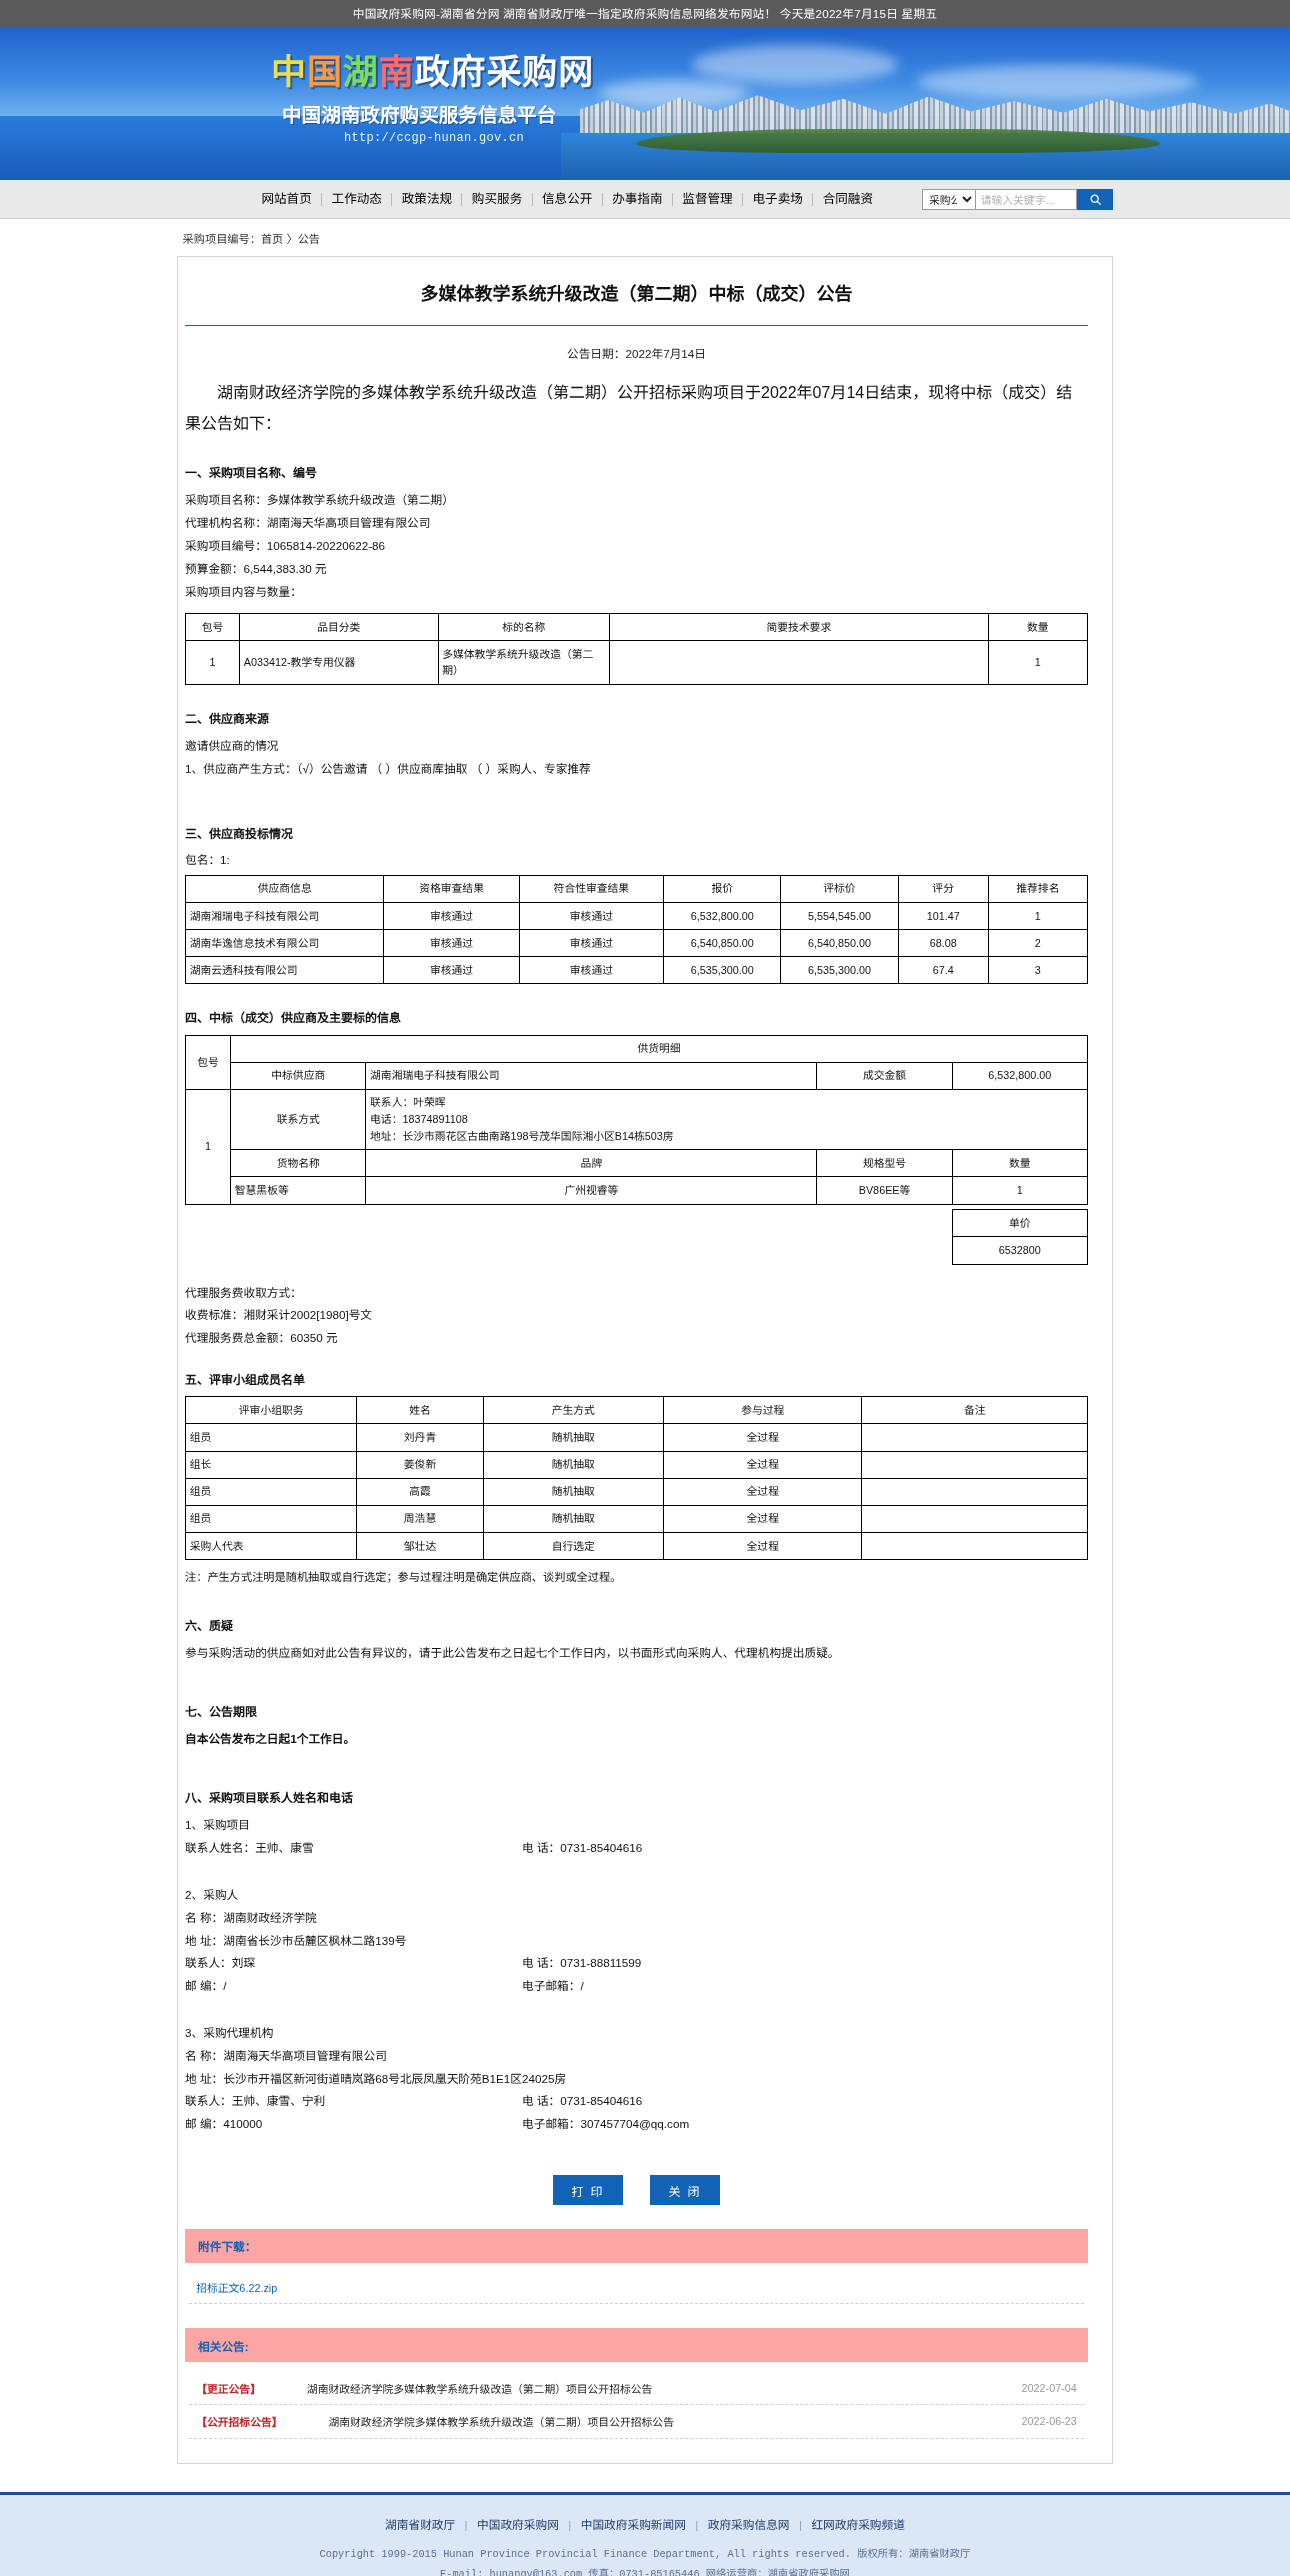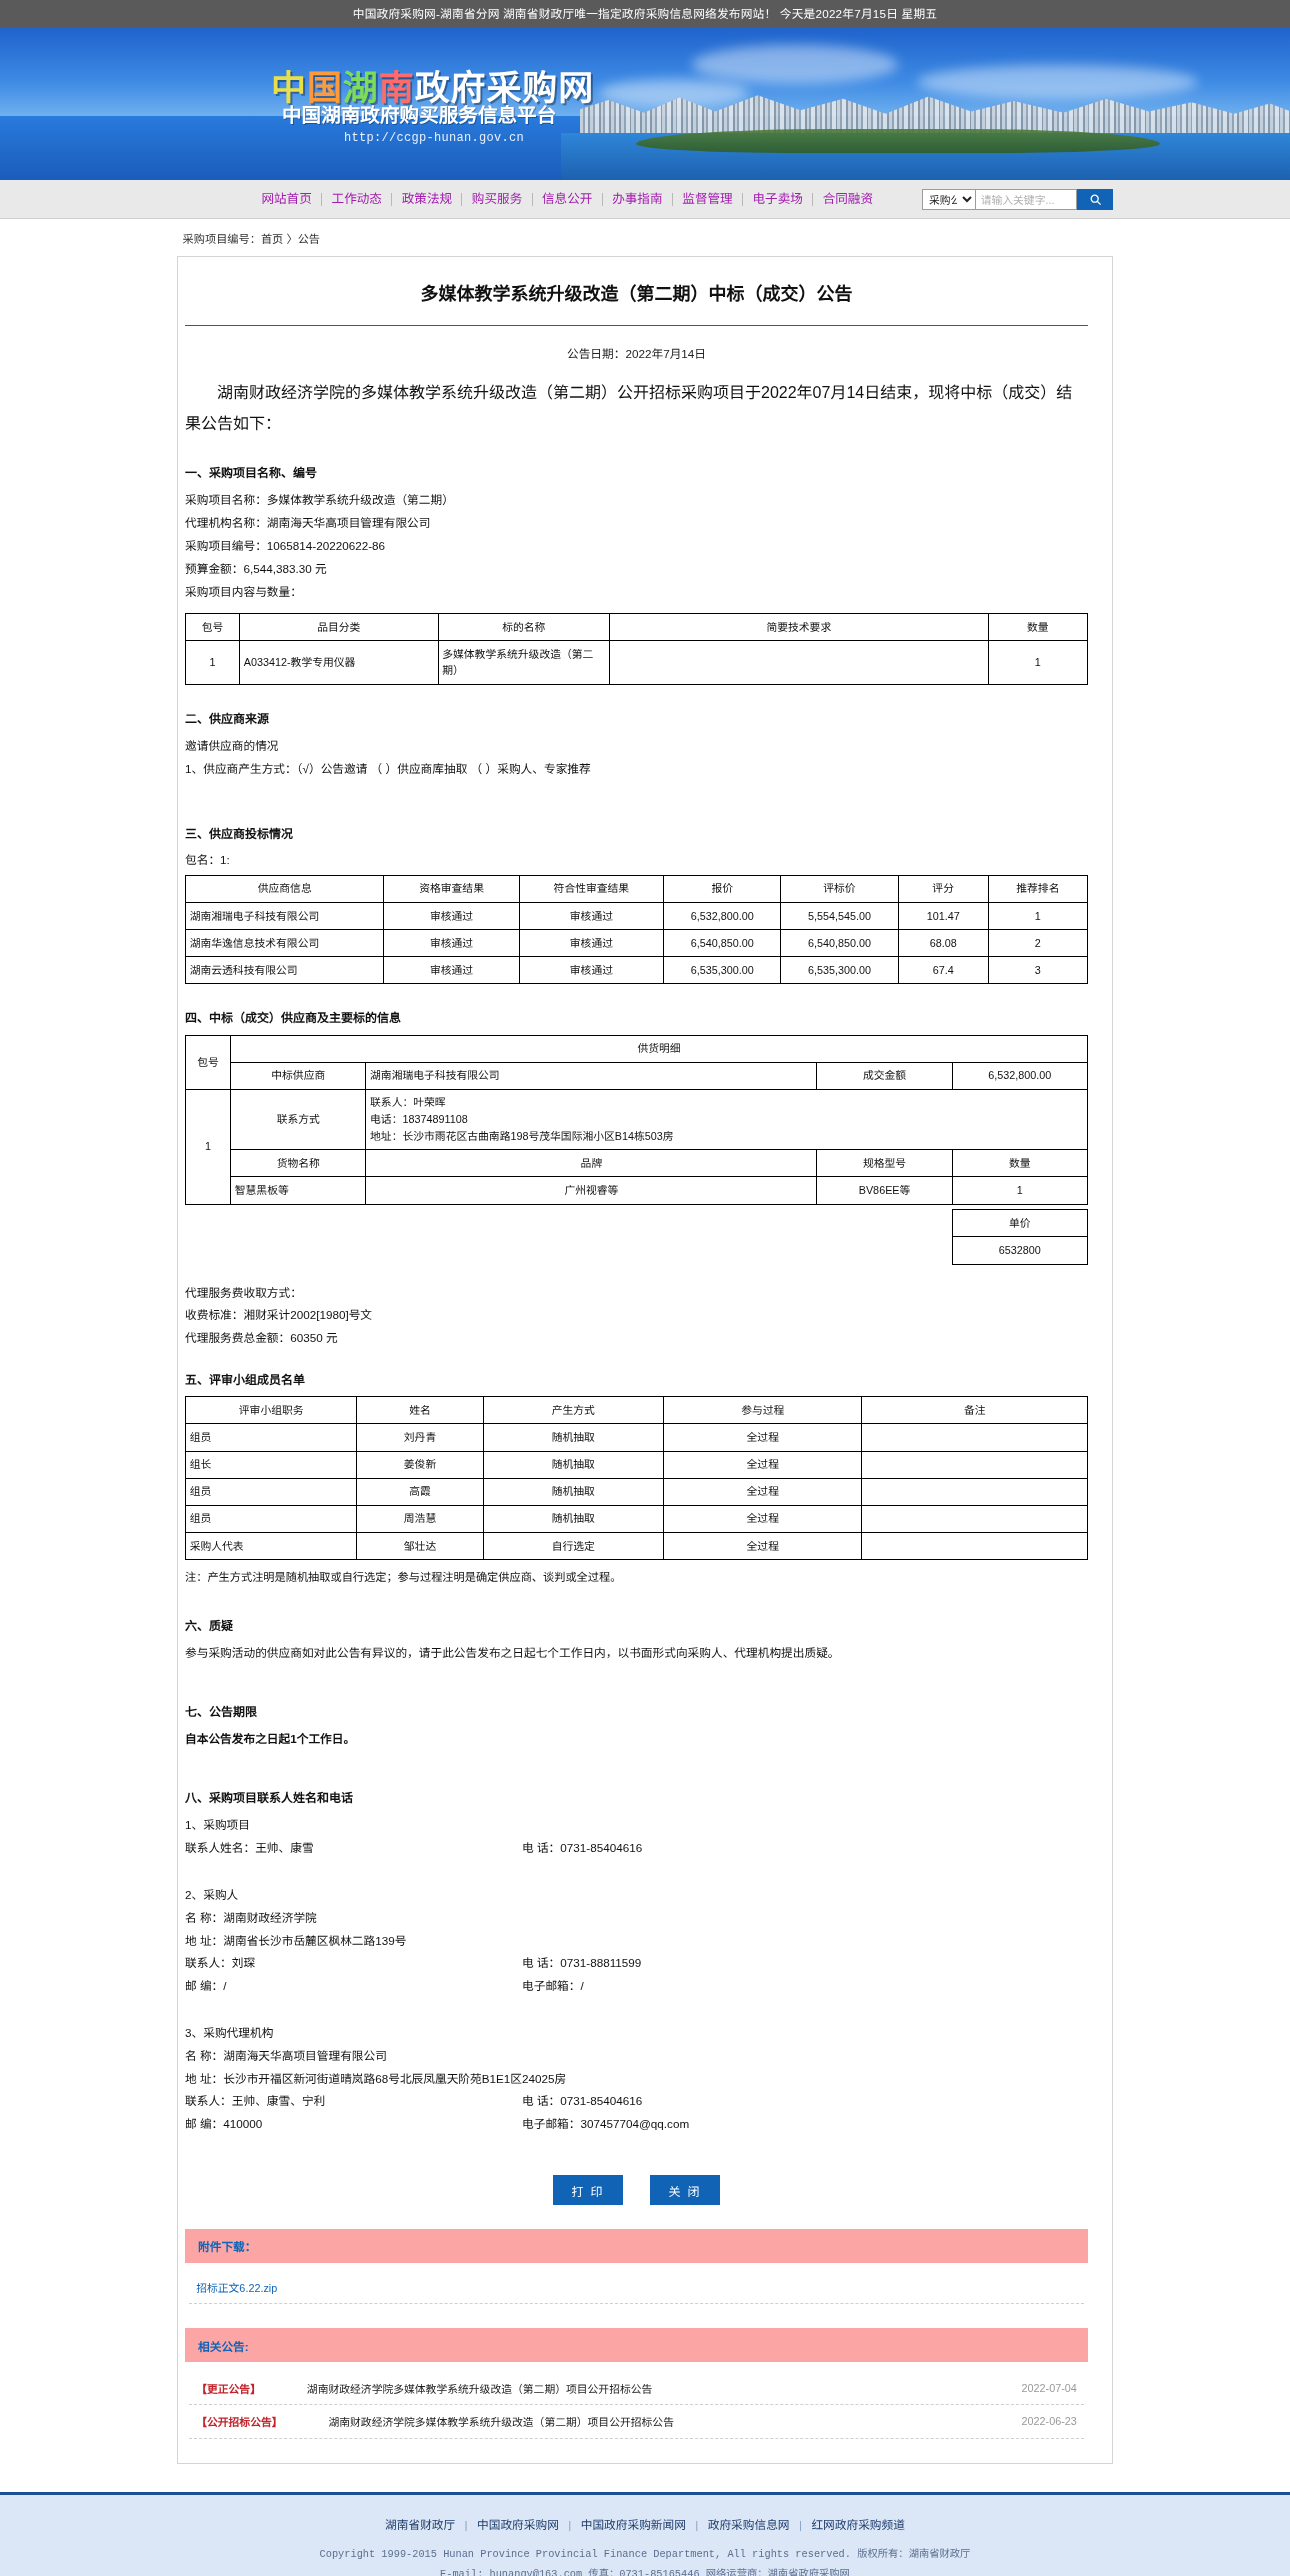--- a/index.html
+++ b/index.html
@@ -59,21 +59,21 @@
     border-radius: 60% 60% 50% 50% / 100% 100% 60% 60%;
     opacity:.9;
   }
   .banner-inner {
     position: relative;
     width: 936px;
     margin: 0 auto;
     height: 100%;
   }
   .logo-main {
-    position: absolute; left: 94px; top: 31px;
+    position: absolute; left: 94px; top: 15px;
     font-size: 35px; font-weight: bold; color: #ffffff;
     text-shadow: 1.9px 1.9px 0 rgba(0,0,0,.35);
     letter-spacing: 0.9px; white-space: nowrap;
   }
   .logo-main .tint1 { color:#e8df4a; }
   .logo-main .tint2 { color:#ff9a3c; }
   .logo-main .tint3 { color:#7ddc5a; }
   .logo-main .tint4 { color:#ff6b6b; }
   .logo-sub {
     position:absolute; left:105px; top:71px;
@@ -92,21 +92,21 @@
     border-bottom: 0.9px solid #cfcfcf;
     height: 39px;
   }
   .nav-inner {
     width: 936px; margin: 0 auto; height: 39px;
     display: flex; align-items: center;
     padding-left: 75px;
   }
   .nav-list { display:flex; align-items:center; }
   .nav-item {
-    font-size: 12.6px; color:#a21caf; padding: 0 9.4px;
+    font-size: 12.6px; color:#000000; padding: 0 9.4px;
     white-space:nowrap; cursor:pointer;
     border-right: 0.9px solid #b9b9b9; line-height: 13px;
   }
   .nav-item:last-child { border-right: none; }
   .search-box { margin-left: auto; display:flex; align-items:stretch; height: 20.6px; }
   .cat-select {
     font-size: 10.8px; width: 54px; height:20.6px; border:0.9px solid #9c9c9c;
     background:#fff; color:#222; padding: 0 1.9px;
     font-family:"Liberation Sans",sans-serif;
   }

